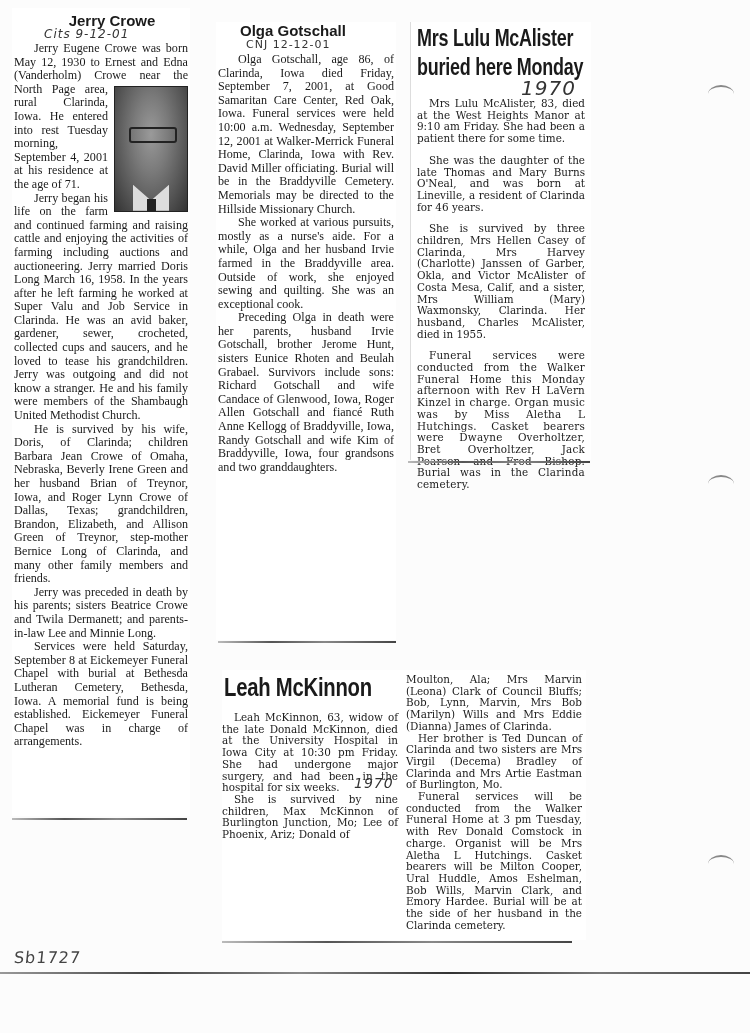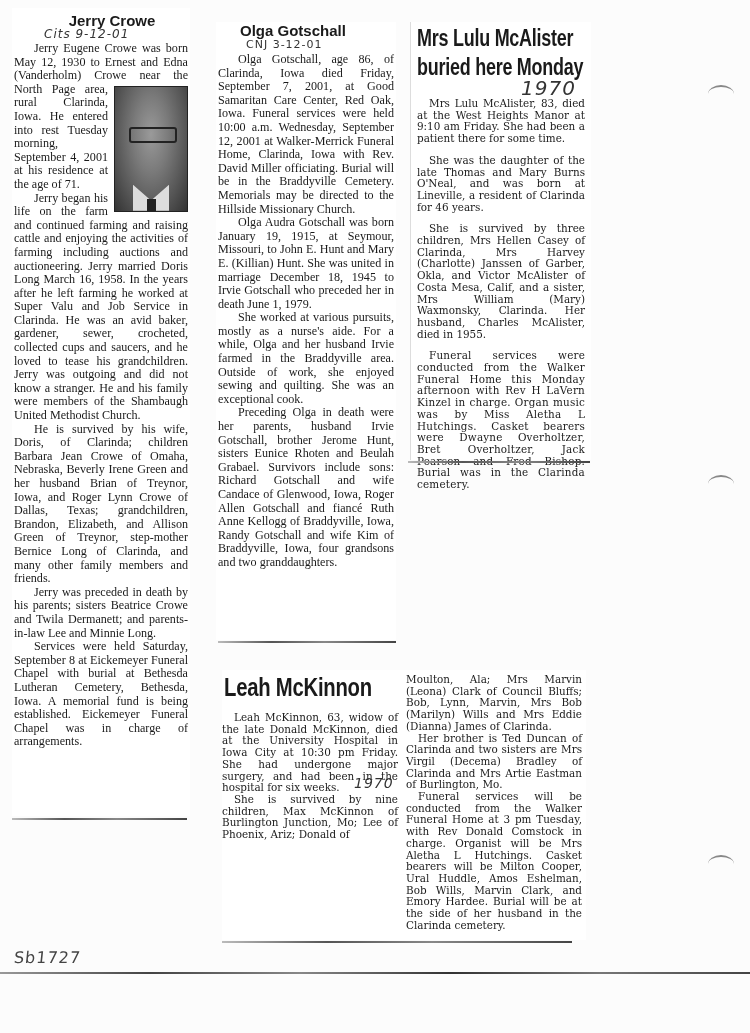--- a/index.html
+++ b/index.html
@@ -51,24 +51,23 @@
       <p>Jerry began his life on the farm and continued farming and raising cattle and enjoying the activities of farming including auctions and auctioneering. Jerry married Doris Long March 16, 1958. In the years after he left farming he worked at Super Valu and Job Service in Clarinda. He was an avid baker, gardener, sewer, crocheted, collected cups and saucers, and he loved to tease his grandchildren. Jerry was outgoing and did not know a stranger. He and his family were members of the Shambaugh United Methodist Church.</p>
       <p>He is survived by his wife, Doris, of Clarinda; children Barbara Jean Crowe of Omaha, Nebraska, Beverly Irene Green and her husband Brian of Treynor, Iowa, and Roger Lynn Crowe of Dallas, Texas; grandchildren, Brandon, Elizabeth, and Allison Green of Treynor, step-mother Bernice Long of Clarinda, and many other family members and friends.</p>
       <p>Jerry was preceded in death by his parents; sisters Beatrice Crowe and Twila Dermanett; and parents-in-law Lee and Minnie Long.</p>
       <p>Services were held Saturday, September 8 at Eickemeyer Funeral Chapel with burial at Bethesda Lutheran Cemetery, Bethesda, Iowa. A memorial fund is being established. Eickemeyer Funeral Chapel was in charge of arrangements.</p>
     </div>
   </div>
   <div class="clip-rule" style="left:12px; top:818px; width:175px;"></div>
 
   <div class="clip" style="left:216px; top:22px; width:180px; height:618px;">
     <div class="headline-sans" style="margin-left:24px;">Olga Gotschall</div>
-    <div class="handwriting" style="font-size:11px; margin:-1px 0 2px 30px; font-style:normal;">CNJ 3-12-01</div>
+    <div class="handwriting" style="font-size:11px; margin:-1px 0 2px 30px; font-style:normal;">CNJ 12-12-01</div>
     <div class="body-text" style="padding:0 2px;">
       <p>Olga Gotschall, age 86, of Clarinda, Iowa died Friday, September 7, 2001, at Good Samaritan Care Center, Red Oak, Iowa. Funeral services were held 10:00 a.m. Wednesday, September 12, 2001 at Walker-Merrick Funeral Home, Clarinda, Iowa with Rev. David Miller officiating. Burial will be in the Braddyville Cemetery. Memorials may be directed to the Hillside Missionary Church.</p>
-      <p>Olga Audra Gotschall was born January 19, 1915, at Seymour, Missouri, to John E. Hunt and Mary E. (Killian) Hunt. She was united in marriage December 18, 1945 to Irvie Gotschall who preceded her in death June 1, 1979.</p>
       <p>She worked at various pursuits, mostly as a nurse's aide. For a while, Olga and her husband Irvie farmed in the Braddyville area. Outside of work, she enjoyed sewing and quilting. She was an exceptional cook.</p>
       <p>Preceding Olga in death were her parents, husband Irvie Gotschall, brother Jerome Hunt, sisters Eunice Rhoten and Beulah Grabael. Survivors include sons: Richard Gotschall and wife Candace of Glenwood, Iowa, Roger Allen Gotschall and fiancé Ruth Anne Kellogg of Braddyville, Iowa, Randy Gotschall and wife Kim of Braddyville, Iowa, four grandsons and two granddaughters.</p>
     </div>
   </div>
   <div class="clip-rule" style="left:218px; top:641px; width:178px;"></div>
 
   <div class="clip" style="left:410px; top:22px; width:180px; height:438px; border-left:1px solid #ddd;">
     <div class="headline-cond" style="margin:2px 0 0 6px;">Mrs Lulu McAlister</div>
     <div class="headline-cond" style="margin:0 0 0 6px;">buried here Monday</div>
     <div class="handwriting" style="font-size:20px; margin:-6px 0 0 110px; height:20px;">1970</div>

